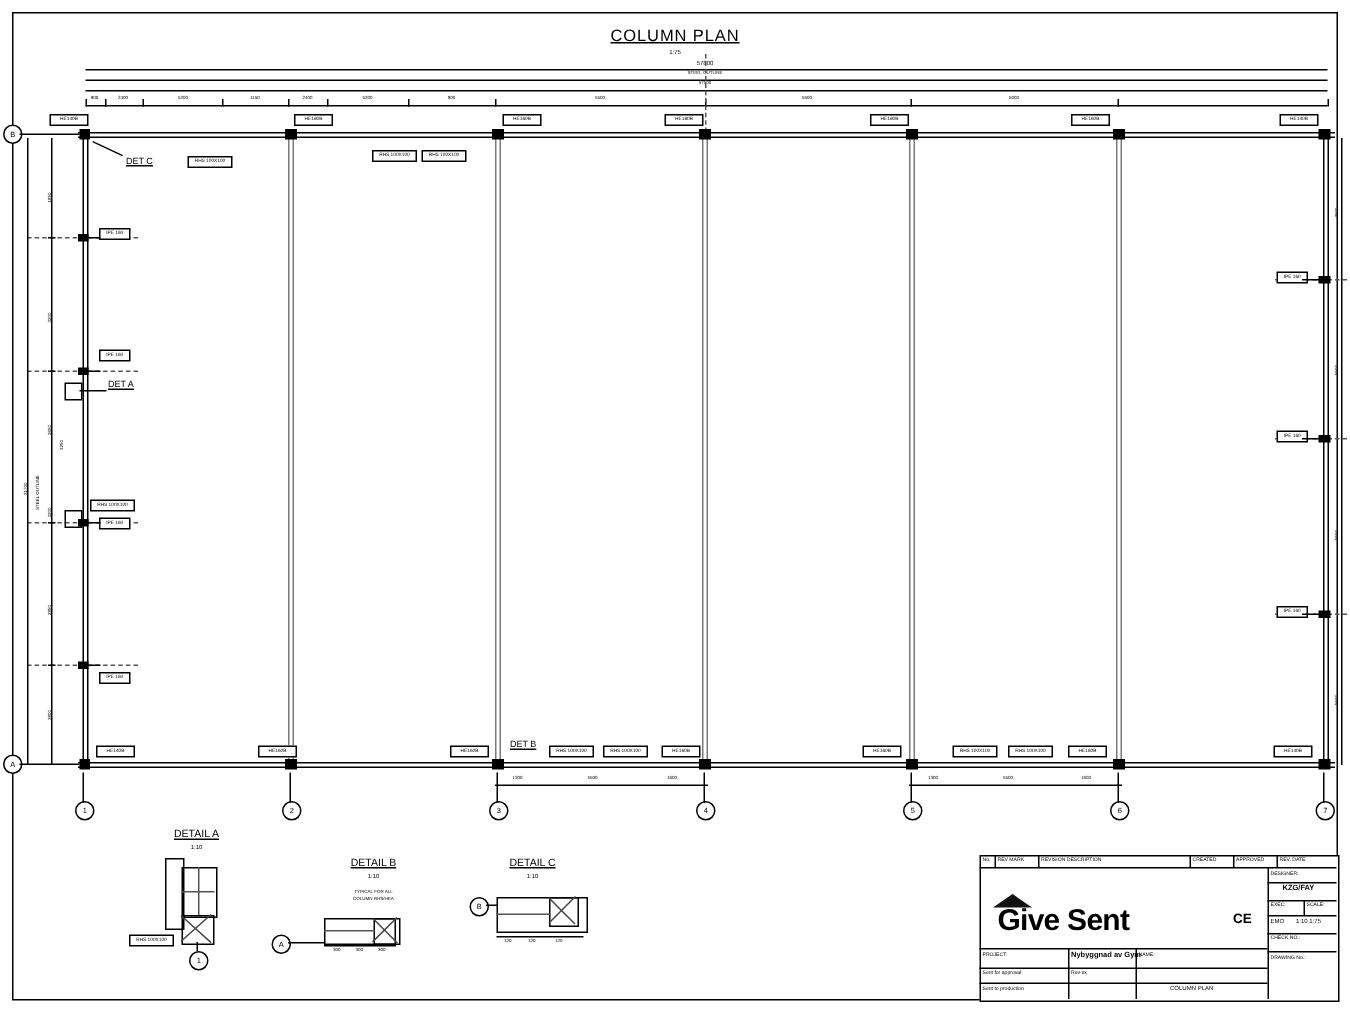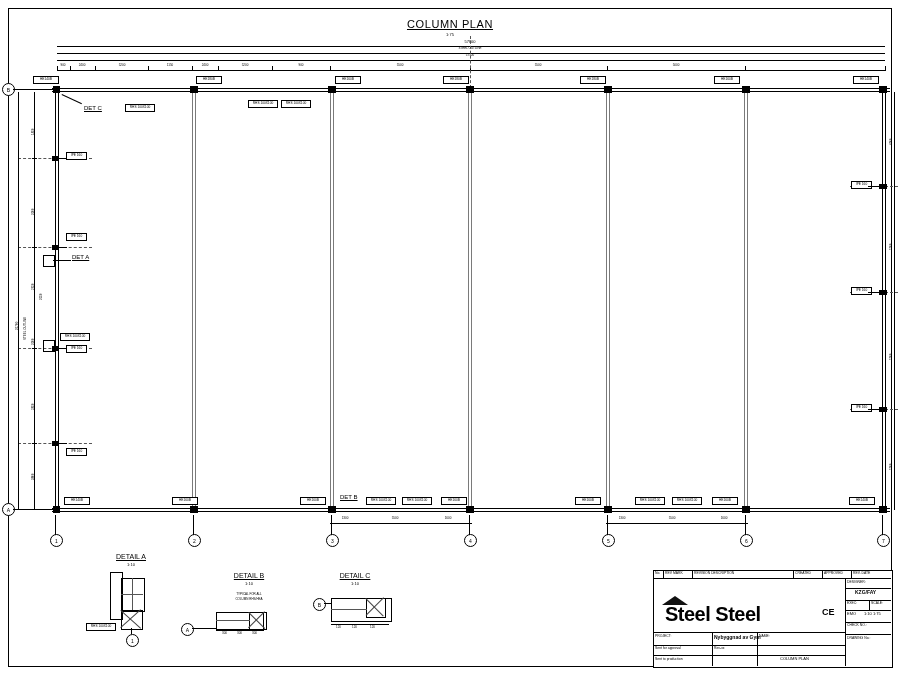--- a/index.html
+++ b/index.html
@@ -313,21 +313,21 @@
   <div class="tbl" style="left:847px;top:624px;">CHECK NO.:</div>
   <div class="tbl" style="left:847px;top:637px;">DRAWING No.:</div>
 
   <div class="ln h" style="left:653px;top:632px;width:192px;"></div>
   <div class="ln h" style="left:653px;top:645px;width:192px;"></div>
   <div class="ln h" style="left:653px;top:655px;width:192px;"></div>
   <div class="ln v" style="left:712px;top:632px;height:34px;"></div>
   <div class="ln v" style="left:757px;top:632px;height:34px;"></div>
 
   <div class="logo-roof" style="left:662px;top:596px;"></div>
-  <div class="txt" style="left:665px;top:603px;font-size:20px;font-weight:bold;letter-spacing:-0.5px;">Steel Steel</div>
+  <div class="txt" style="left:665px;top:603px;font-size:20px;font-weight:bold;letter-spacing:-0.5px;">Give Sent</div>
   <div class="txt t9" style="left:822px;top:608px;font-weight:bold;">CE</div>
 
   <div class="tbl" style="left:655px;top:635px;">PROJECT:</div>
   <div class="txt t5" style="left:714px;top:635px;font-weight:bold;">Nybyggnad av Gym</div>
   <div class="tbl" style="left:759px;top:635px;">NAME:</div>
   <div class="txt t4" style="left:780px;top:657px;">COLUMN PLAN</div>
   <div class="tbl" style="left:655px;top:647px;">Sent for approval</div>
   <div class="tbl" style="left:655px;top:658px;">Sent to production</div>
   <div class="tbl" style="left:714px;top:647px;">Rev-xx</div>
 

